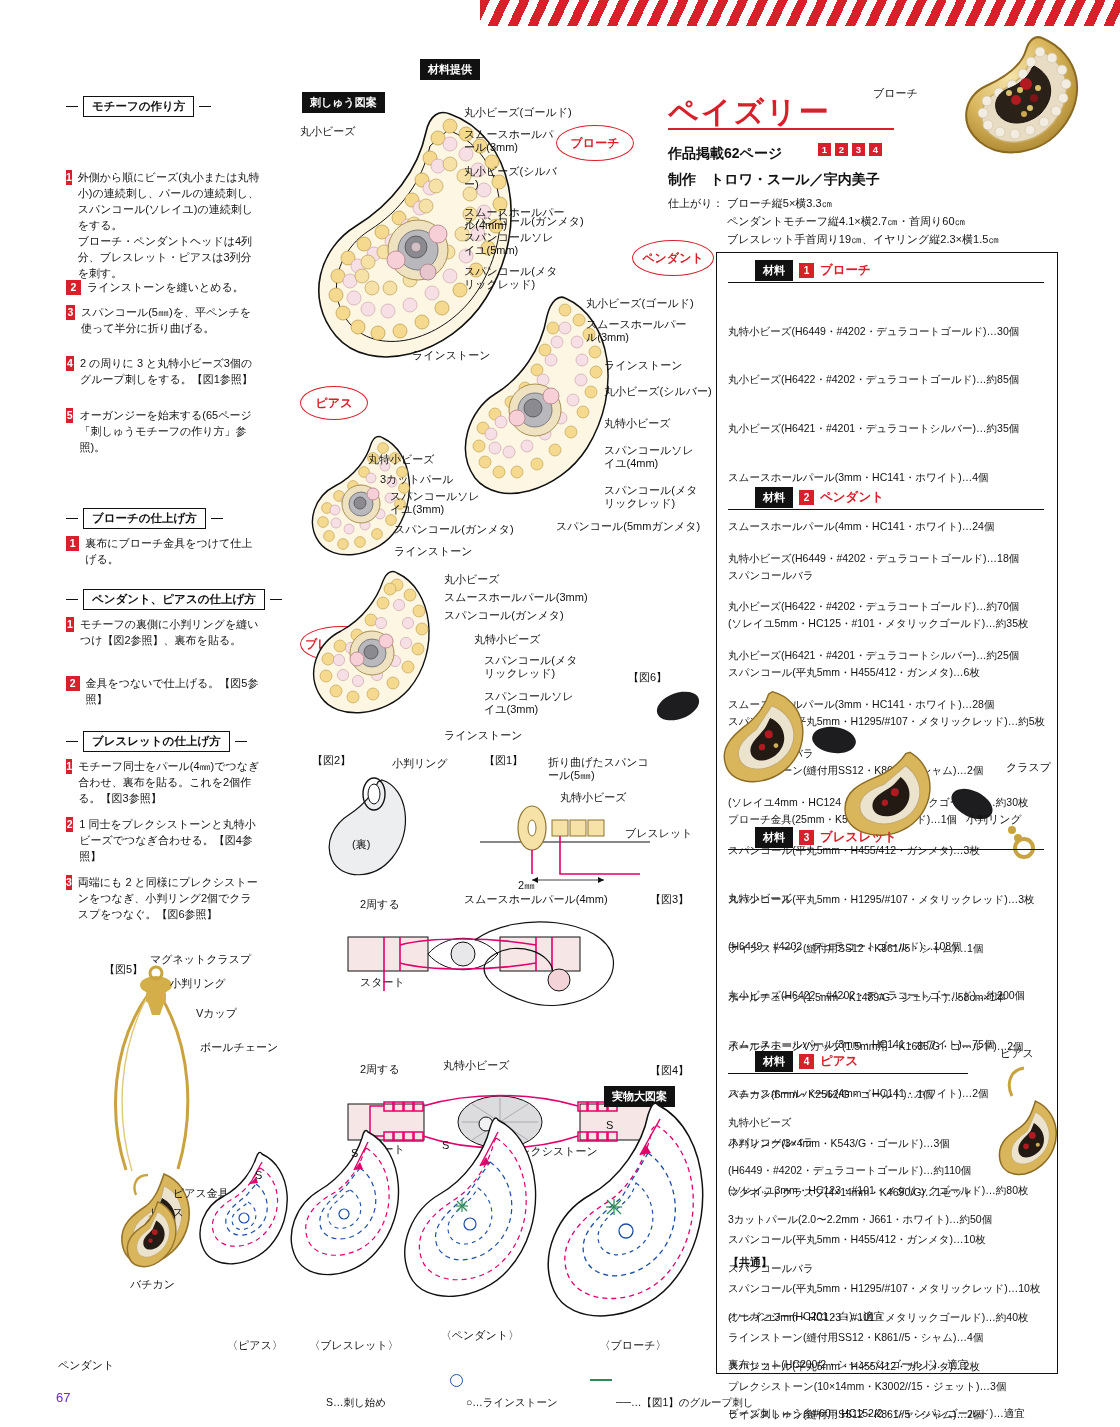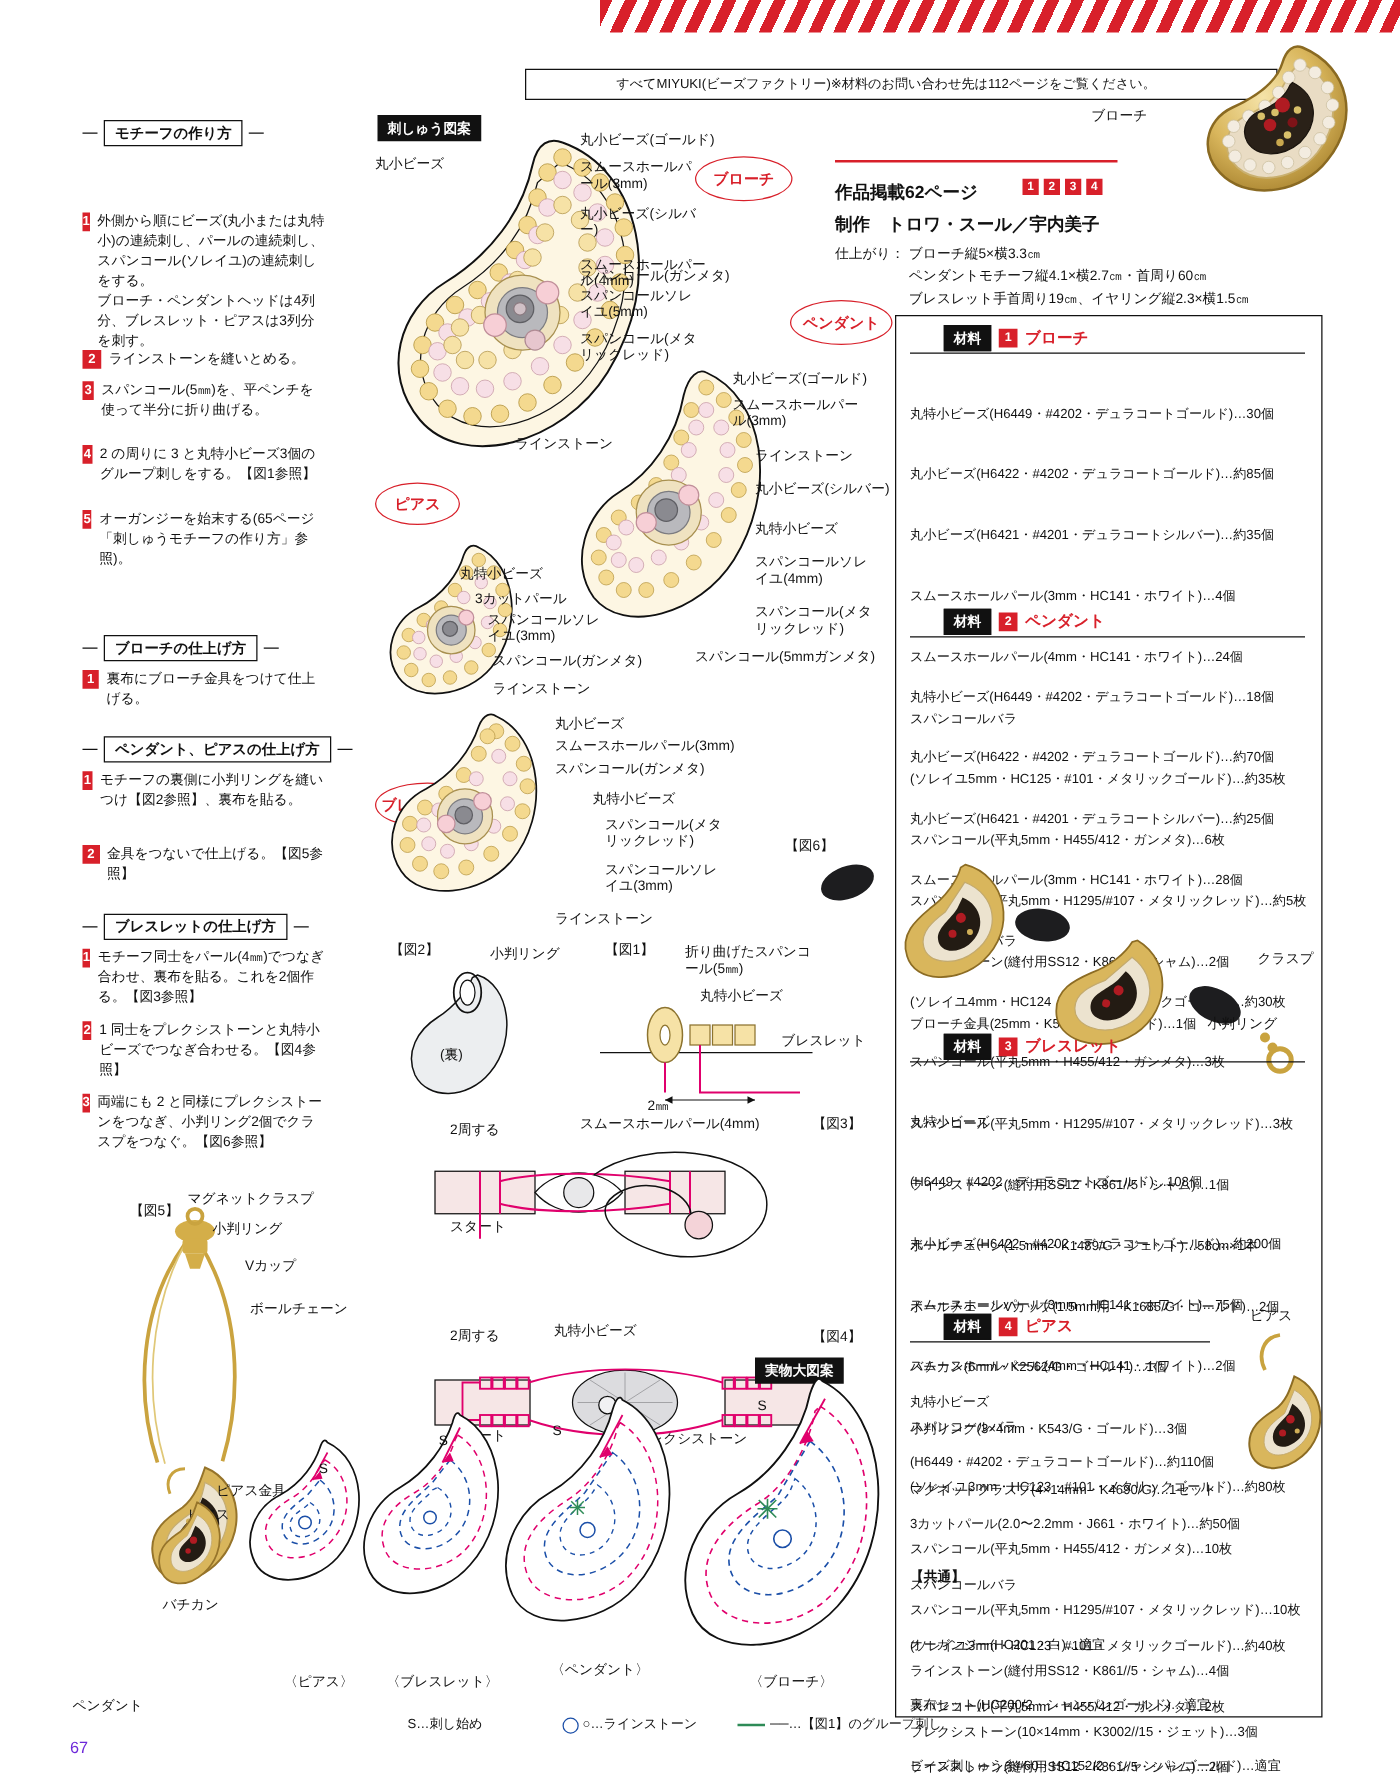--- a/index.html
+++ b/index.html
@@ -53,37 +53,35 @@
   .matrule{position:absolute;height:1px;background:#111;}
 
   .mlist{position:absolute;font-size:10.5px;line-height:1.55;white-space:pre;}
 
   
   svg{display:block;}
   .dgwrap{position:absolute;}
 
   .pgnum{position:absolute;font-size:13px;color:#6d28d9;}
 
-  .legend{position:absolute;font-size:10.5px;}
+  .legend{position:absolute;font-size:10.5px;margin-top:24px;}
   .capt{position:absolute;font-size:11px;}
 </style>
 </head>
 <body>
 
 <div class="page">
 
   <div class="topband">
     <div class="stripes"></div>
   </div>
 
   <div class="blk" style="left:420px;top:59px;">材料提供</div>
-  <div class="framed" style="left:420px;top:55px;width:520px;height:15px;padding-left:72px;">
-    <span style="font-size:10.5px;">すべてMIYUKI(ビーズファクトリー)※材料のお問い合わせ先は112ページをご覧ください。</span>
-  </div>
-
+
+  <div class="title" style="left:668px;top:92px;">ペイズリー</div>
   <div style="position:absolute;left:668px;top:88px;width:226px;height:40px;border-bottom:2px solid #d8202a;"></div>
 
   <div class="t b" style="left:668px;top:144px;font-size:14px;">作品掲載62ページ</div>
   <div style="position:absolute;left:818px;top:143px;display:flex;gap:4px;">
     <span class="numsq sml">1</span>
     <span class="numsq sml">2</span>
     <span class="numsq sml">3</span>
     <span class="numsq sml">4</span>
   </div>
   <div class="t b" style="left:668px;top:170px;font-size:14px;">制作　トロワ・スール／宇内美子</div>

